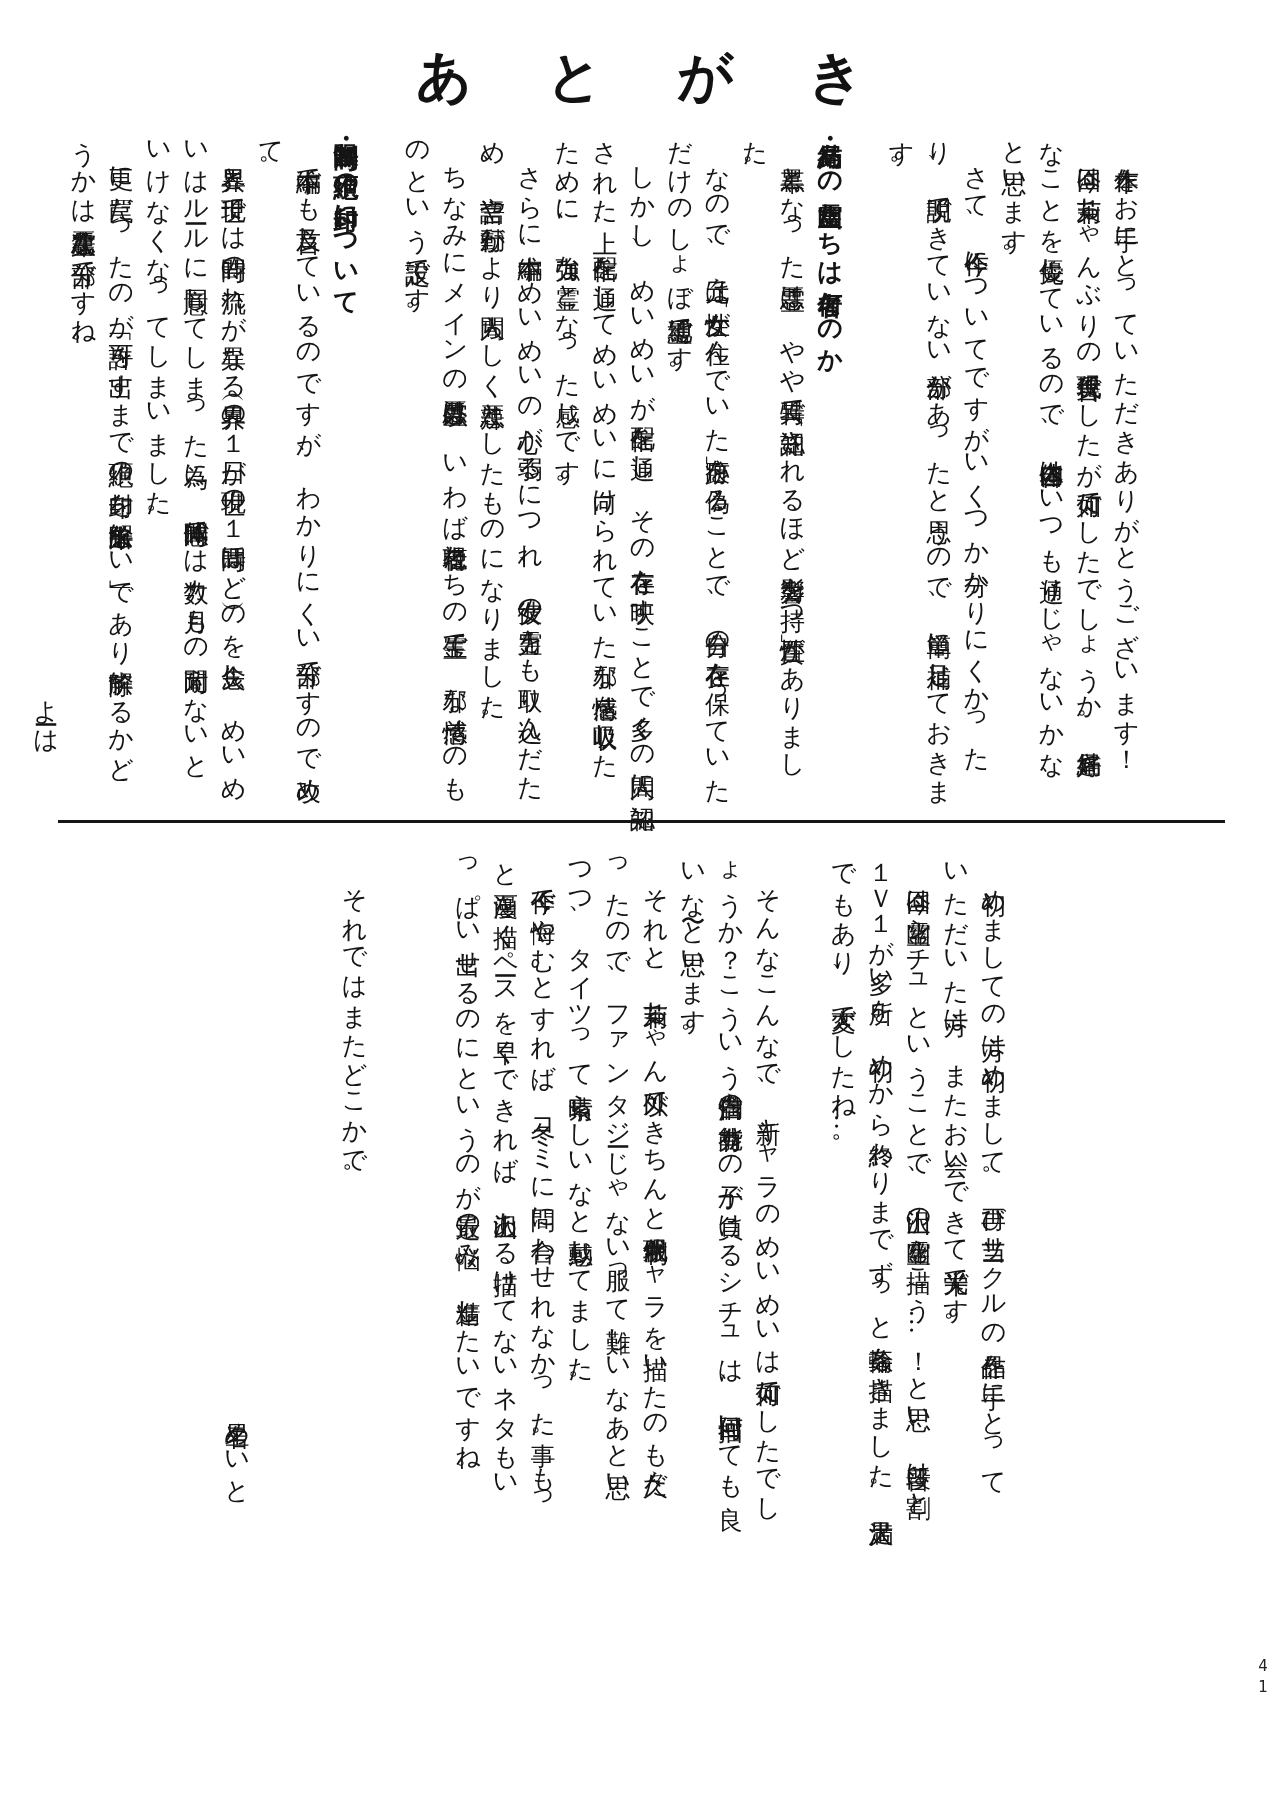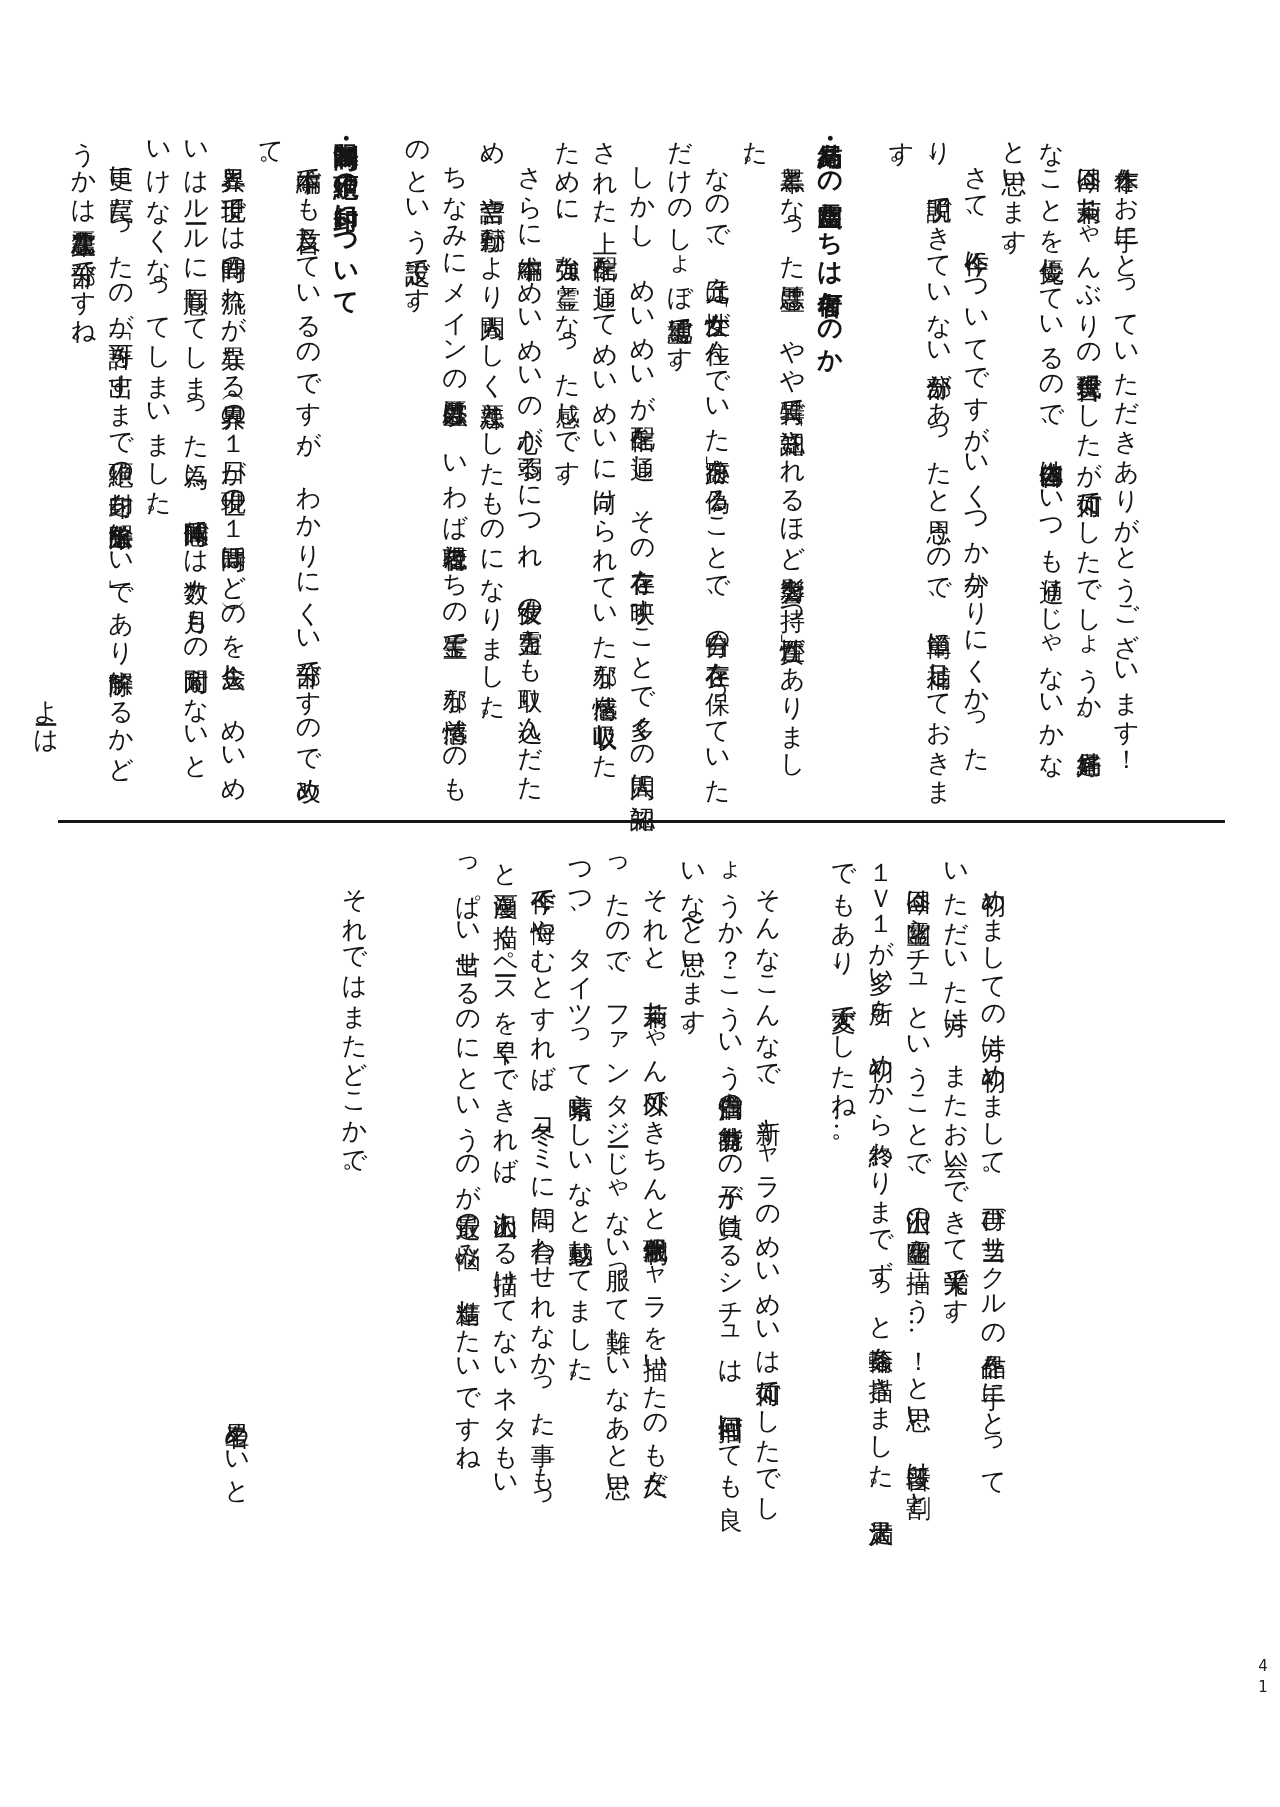--- a/index.html
+++ b/index.html
@@ -84,20 +84,21 @@
     letter-spacing: 3px;
     color: #222222;
     font-family: "DejaVu Sans", "Liberation Sans", sans-serif;
   }
 </style>
 </head>
 <body>
 
 <div class="page">
 
+  <h1 class="title">あとがき</h1>
 
   <section class="tategaki upper">
     <p class="para">本作をお手にとっていただきありがとうございます！</p>
     <p class="para">今回は茉莉ちゃんぶりの現代舞台でしたが如何でしたでしょうか。結局好きなことを優先しているので、内容自体はいつも通りじゃないかな、と思います。</p>
     <p class="para">さて、今作についてですがいくつか分かりにくかったり、説明できていない部分があったと思うので、簡単に補足しておきます。</p>
     <p class="heading">・結局あの幽霊たちは何者なのか</p>
     <p class="para">黒幕となった悪霊は、やや特異で「認知されるほど影響力を持つ」性質がありました。</p>
     <p class="para">なので、元々は「女性が住んでいた痕跡」を偽ることで、自分の存在を保っていただけのしょぼ地縛霊です。</p>
     <p class="para">しかし、めいめいが配信を通し、その存在を映すことで多くの人間に認知された上、配信を通してめいめいに向けられていた邪な感情を吸収したために、強力な霊となった感じです。</p>
     <p class="para">さらに本編中、めいめいの心が弱るにつれ、彼女の霊力をも取り込んだため、言語や行動がより人間らしく悪辣としたものになりました。</p>

